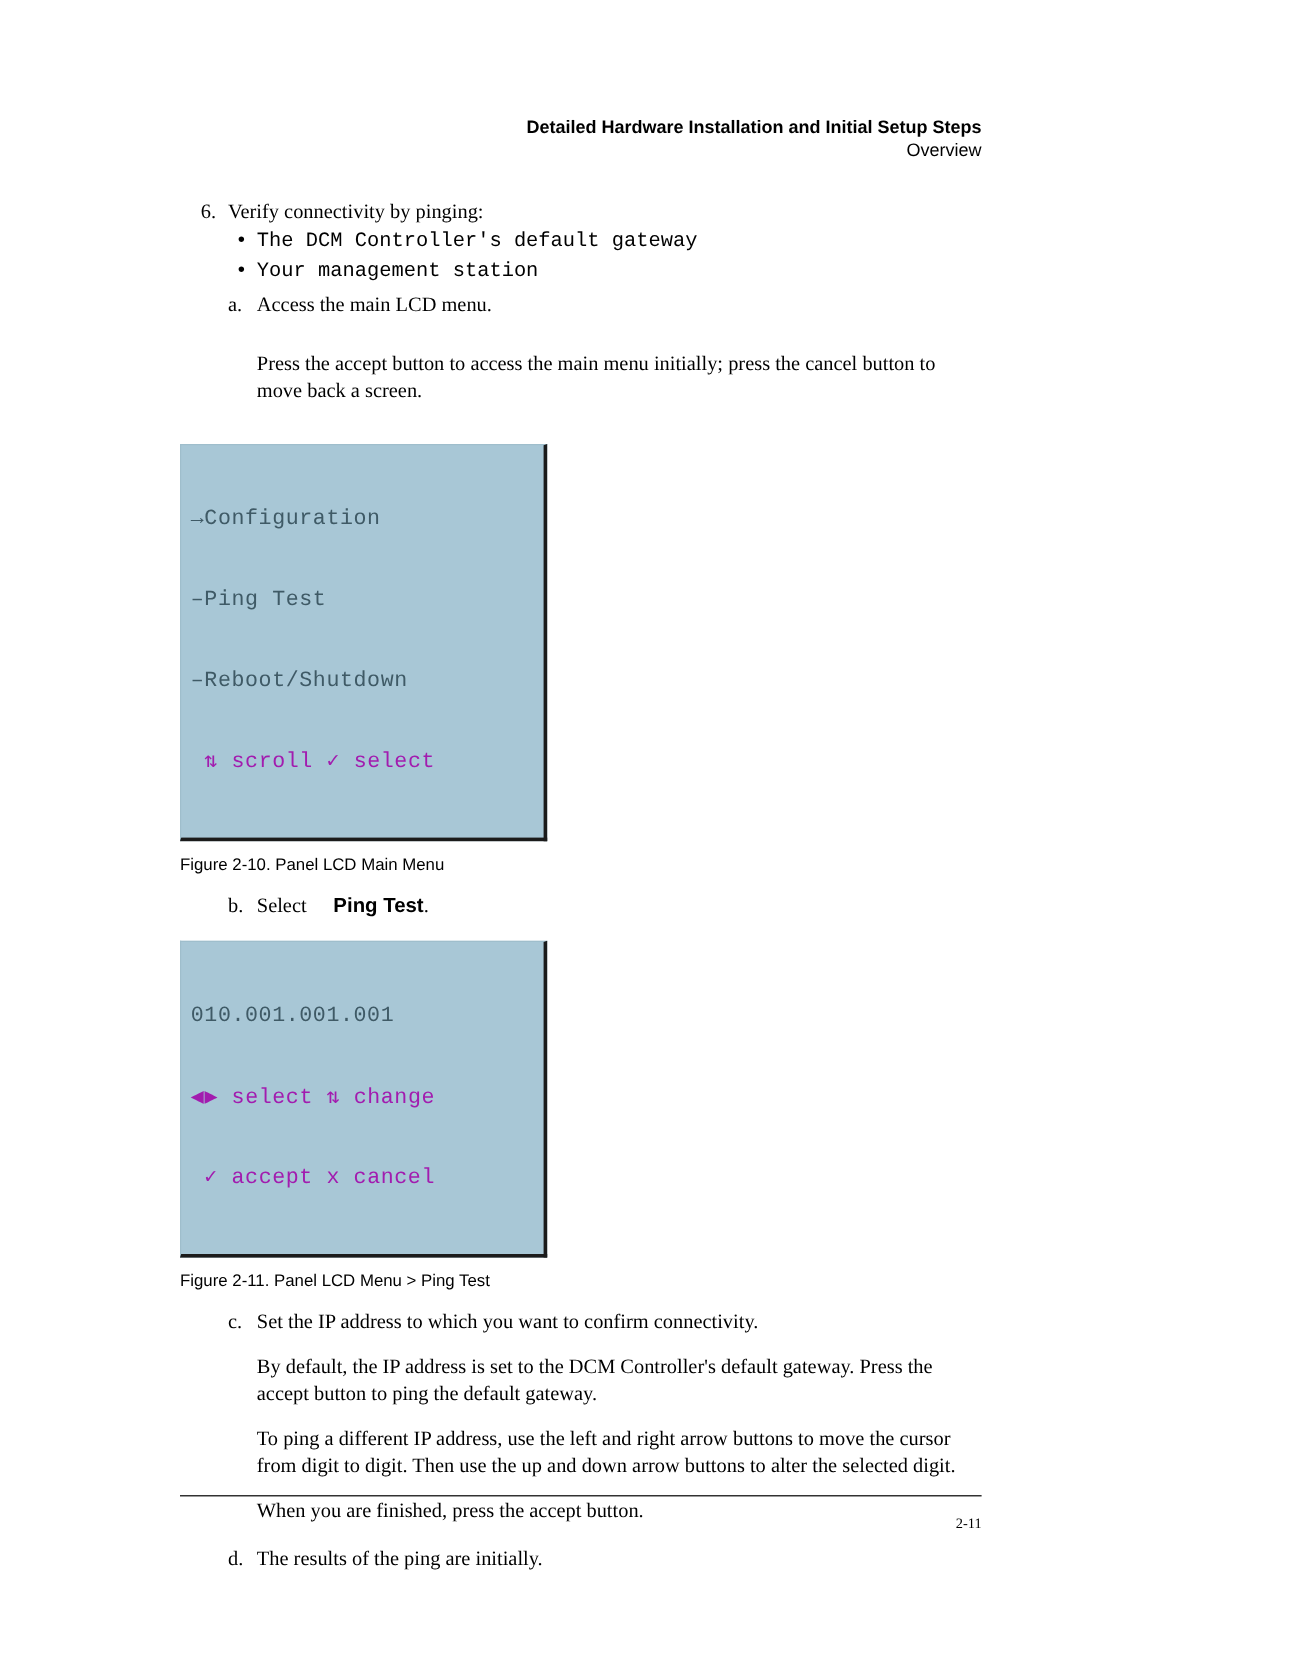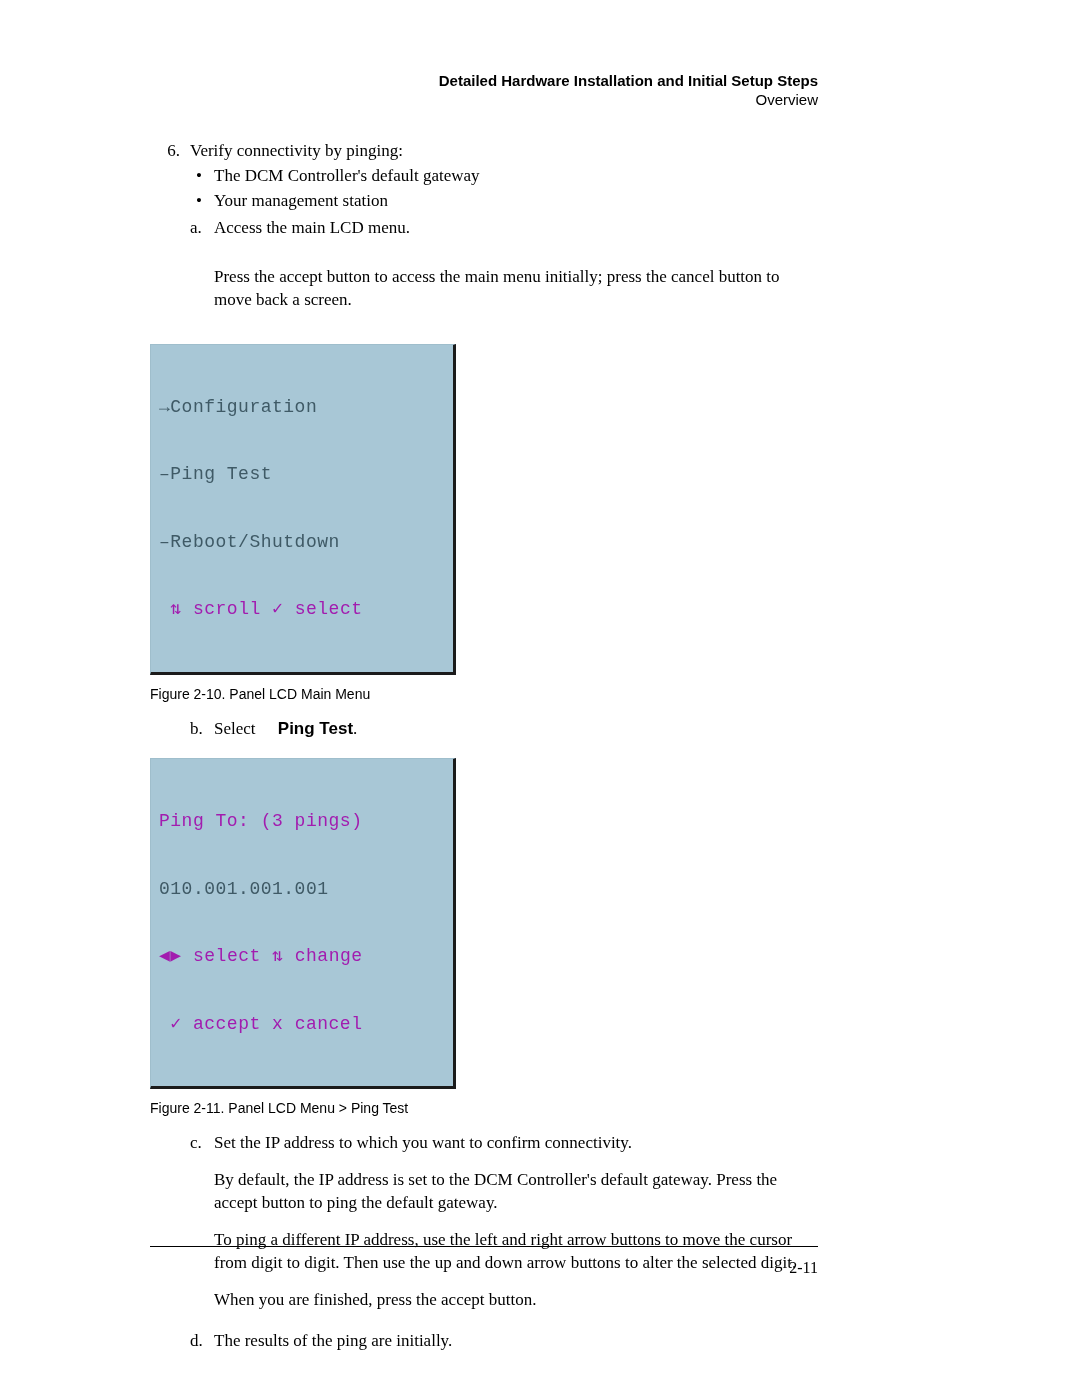--- a/index.html
+++ b/index.html
@@ -7,21 +7,21 @@
     padding: 0;
     background: #fff;
     font-family: "Century Schoolbook", "New Century Schoolbook", Georgia, serif;
     color: #000;
   }
   .page {
     width: 968px;
     height: 1397px;
     position: relative;
     box-sizing: border-box;
-    padding: 72px 150px 80px 150px;
+    padding: 98px 150px 80px 150px;
     border-radius: 10px;
   }
   .running-head {
     text-align: right;
     font-family: Arial, Helvetica, sans-serif;
     margin-bottom: 32px;
   }
   .running-head .chapter {
     font-weight: bold;
     font-size: 15px;
@@ -54,20 +54,21 @@
   
   ul.bullets {
     list-style: none;
     margin: 2px 0 2px 0;
     padding: 0;
   }
   ul.bullets li {
     position: relative;
     padding-left: 24px;
     margin: 2px 0;
+    font-family: Liberation Mono, monospace;
   }
   ul.bullets li::before {
     content: "•";
     position: absolute;
     left: 6px;
     top: 0;
   }
 
   
   .sub {
@@ -129,21 +130,21 @@
     border-top: 1px solid #000;
     position: absolute;
     left: 150px;
     right: 150px;
     bottom: 150px;
   }
   .page-num {
     position: absolute;
     right: 150px;
     bottom: 120px;
-    font-size: 16px;
+    font-size: 12px;
   }
 </style>
 </head>
 <body>
 
 <div class="page">
 
   <div class="running-head">
     <div class="chapter">Detailed Hardware Installation and Initial Setup Steps</div>
     <div class="section">Overview</div>
@@ -182,21 +183,20 @@
 
     <div class="sub sub-indent" style="margin-left:40px; margin-top:14px;">
       <div class="smarker">b.</div>
       <div class="sbody">
         <span>Select </span><span class="strong-sans">Ping Test</span><span>.</span>
       </div>
     </div>
 
     <div class="figure-block">
       <div class="lcd">
-        <span class="lcd-line faint">Ping To: (3 pings)</span>
         <span class="lcd-line">010.001.001.001</span>
         <span class="lcd-line faint">◀▶ select ⇅ change</span>
         <span class="lcd-line faint"> ✓ accept x cancel</span>
       </div>
       <div class="fig-caption">Figure 2-11. Panel LCD Menu &gt; Ping Test</div>
     </div>
 
     <div class="sub" style="margin-left:40px; margin-top:14px;">
       <div class="smarker">c.</div>
       <div class="sbody">

